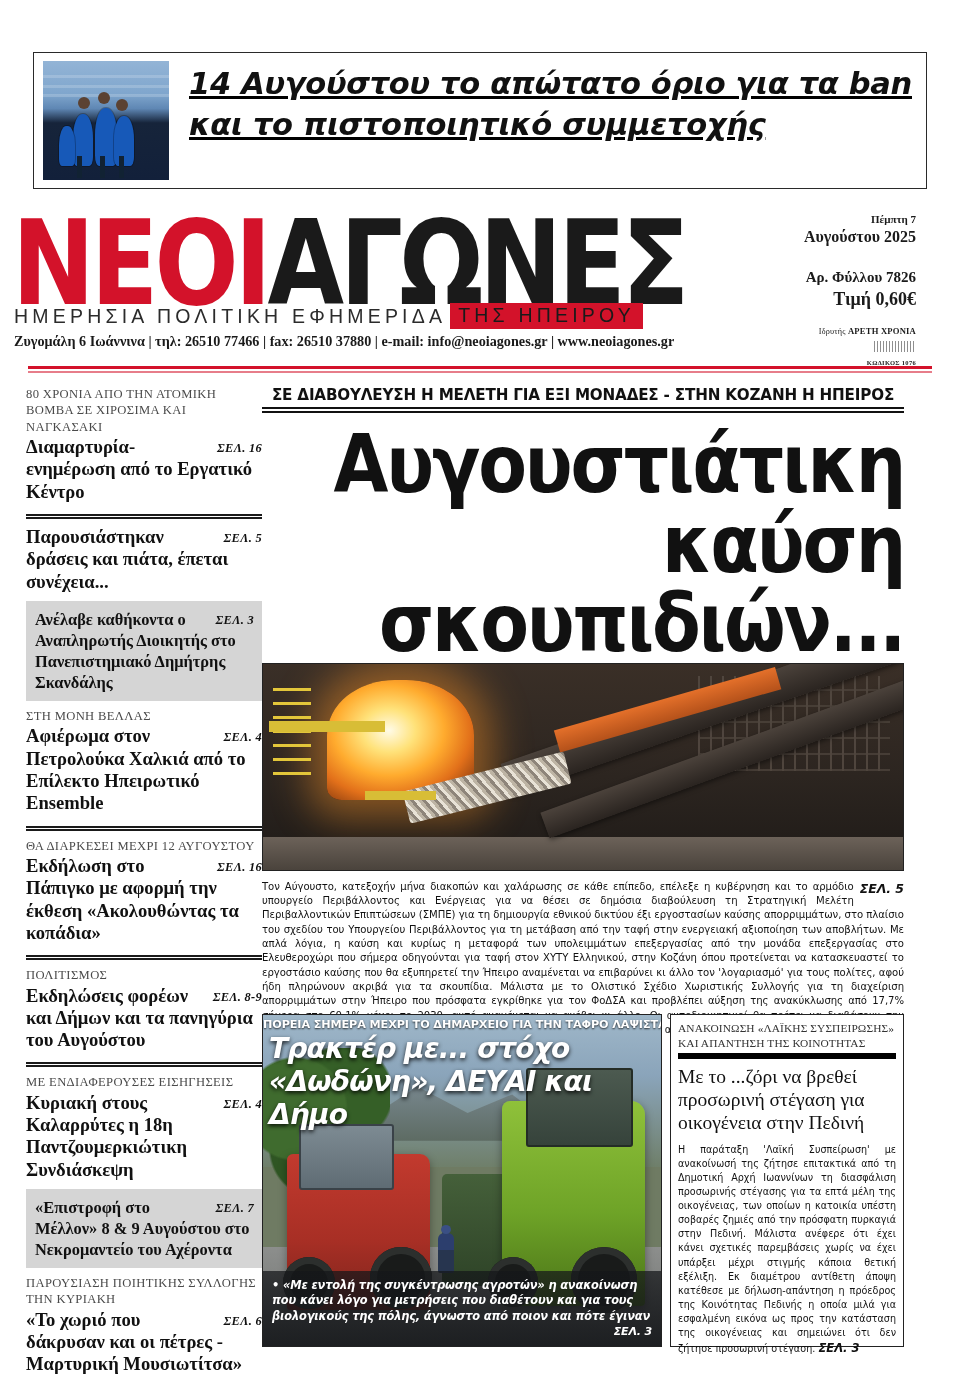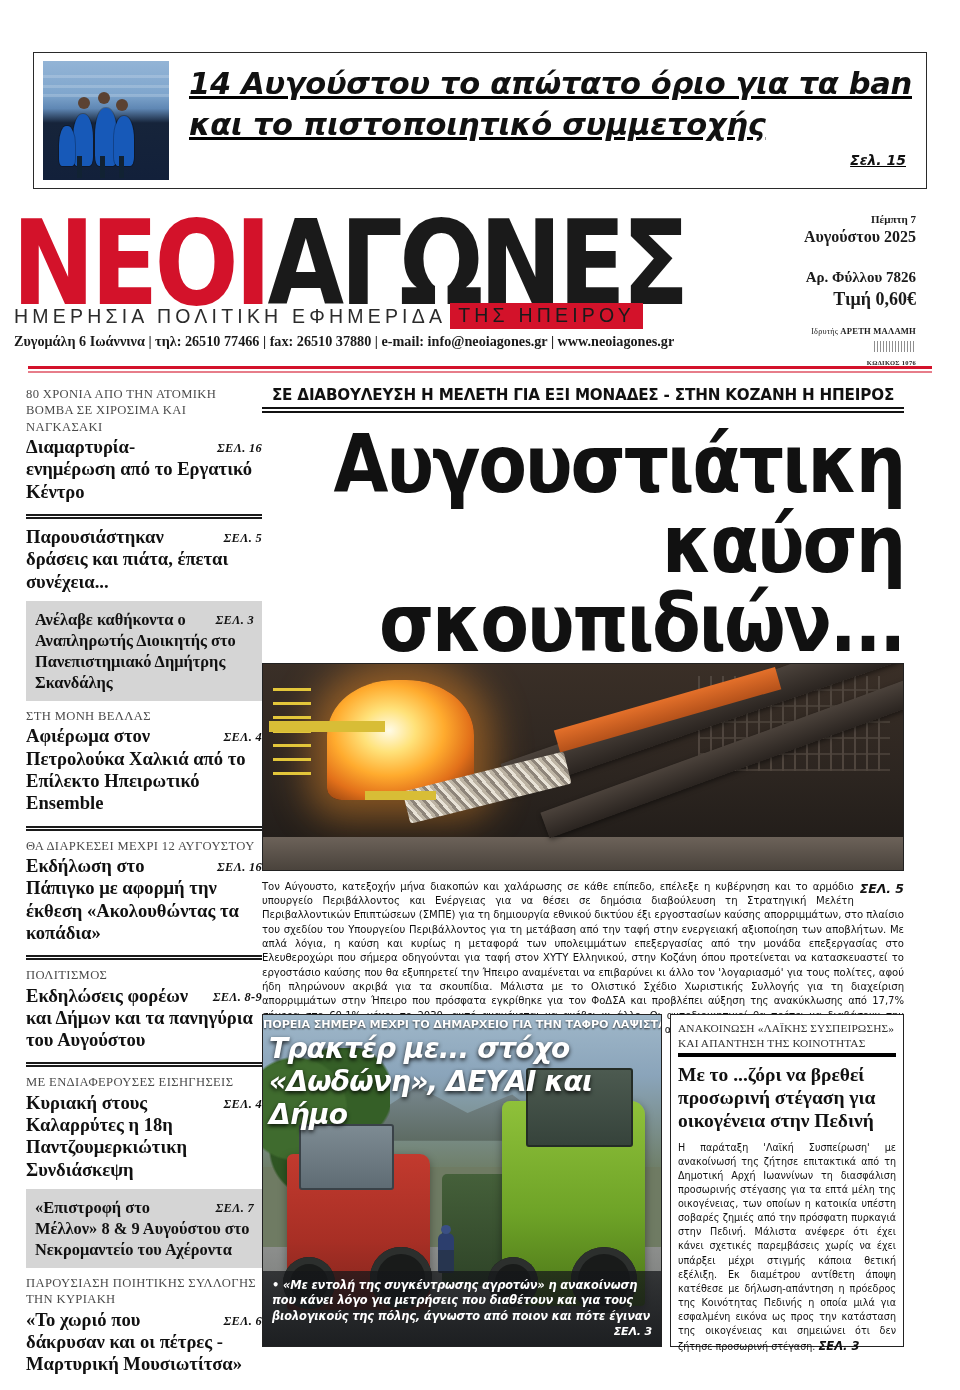--- a/index.html
+++ b/index.html
@@ -263,25 +263,25 @@
     font-size:11.4px; line-height:1.35; letter-spacing:-0.15px;
   }
   .tr-caption .pg { display:block; text-align:right; font-size:11px; margin-top:1px; }
 
   .right-box {
     width:234px; border:1px solid #222; padding:6px 7px 7px 7px; background:#fff;
     height:333px; display:flex; flex-direction:column;
   }
   .rb-kicker {
     font-family:"Liberation Serif", serif; font-size:11.4px; color:#333;
-    line-height:1.3; letter-spacing:.1px; border-bottom:4px solid #000000;
+    line-height:1.3; letter-spacing:.1px; border-bottom:6px solid #000000;
     padding-bottom:2px;
   }
   .rb-head {
-    font-family:"Liberation Serif", serif; font-weight:700;
+    font-family:"Liberation Serif", serif; font-weight:400;
     font-size:19.5px; line-height:1.2; color:#111; margin-top:6px; margin-bottom:8px;
   }
   .rb-body {
     font-family:"DejaVu Sans", sans-serif; font-size:9.6px; line-height:1.47;
     color:#111; text-align:justify; flex:1;
   }
   .rb-body .pg { font-weight:700; font-style:italic; font-size:11.5px; }
 </style>
 </head>
 <body>
@@ -301,21 +301,20 @@
       <div class="plyr" style="left:41%;width:22px;height:58px;"></div>
       <div class="plyr" style="left:56%;width:20px;height:50px;"></div>
       <div class="plyr" style="left:13%;width:16px;height:40px;"></div>
       <div class="sock" style="left:27%"></div>
       <div class="sock" style="left:45%"></div>
       <div class="sock" style="left:60%"></div>
     </div>
     <div class="promo-text">
       <div class="promo-line">14 Αυγούστου το απώτατο όριο για τα ban</div>
       <div class="promo-line">και το πιστοποιητικό συμμετοχής</div>
-      <div class="promo-ref">Σελ. 15</div>
     </div>
   </div>
 
   <div class="masthead">
     <div class="logo-wrap">
       <div class="logo">
         <span class="red">ΝΕΟΙ</span><span class="blk">ΑΓΩΝΕΣ</span>
       </div>
     </div>
     <div class="tagline">
@@ -324,21 +323,21 @@
     </div>
     <div class="contact">Ζυγομάλη 6 Ιωάννινα | τηλ: 26510 77466 | fax: 26510 37880 | e-mail: info@neoiagones.gr | www.neoiagones.gr</div>
 
     <div class="mast-right">
       <div class="mr-date1">Πέμπτη 7</div>
       <div class="mr-date2">Αυγούστου 2025</div>
       <div class="mr-issue">Αρ. Φύλλου 7826</div>
       <div class="mr-price">Τιμή 0,60€</div>
       <div class="mr-founder">
         <span>Ιδρυτής</span>
-        <b>ΑΡΕΤΗ ΜΑΛΑΜΗ</b>
+        <b>ΑΡΕΤΗ ΧΡΟΝΙΑ</b>
       </div>
       <div class="mr-barcode"></div>
       <div class="mr-code">ΚΩΔΙΚΟΣ 1076</div>
     </div>
   </div>
   <div class="rule-red r1"></div>
   <div class="rule-red r2"></div>
 
   <div class="sidebar">
 

